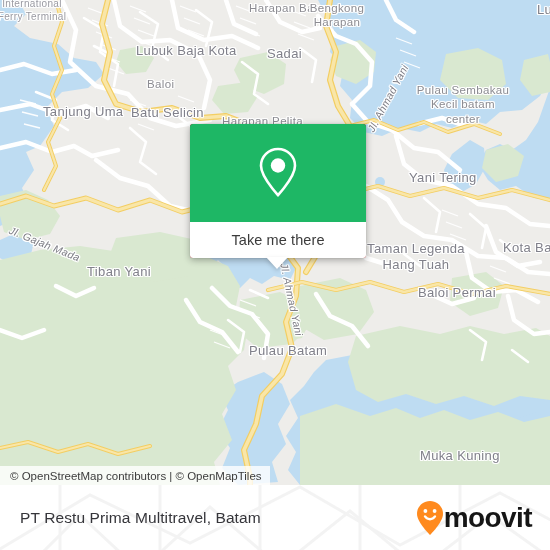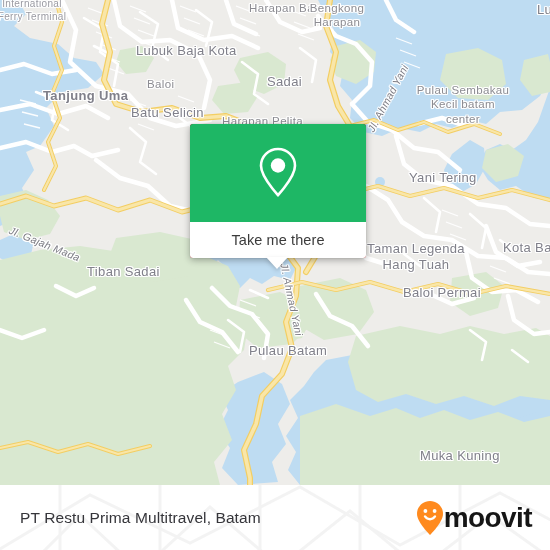--- a/index.html
+++ b/index.html
@@ -339,54 +339,57 @@
         </g>
 
       </g>
     </svg>
 
     <div id="labels">
         <div class="maplabel small ctr" style="left: 32px; top: -2px; transform: translateX(-50%);">International<br>Ferry Terminal</div>
         <div class="maplabel" style="left: 249px; top: 1px;">Harapan Baru</div>
         <div class="maplabel ctr" style="left: 337px; top: 1px; transform: translateX(-50%);">Bengkong<br>Harapan</div>
         <div class="maplabel big" style="left: 136px; top: 43px; text-align: center;">Lubuk Baja Kota</div>
-        <div class="maplabel big" style="left: 267px; top: 46px; margin-top: 28px;">Sadai</div>
+        <div class="maplabel big" style="left: 267px; top: 46px;">Sadai</div>
         <div class="maplabel big" style="left: 537px; top: 2px;">Lu</div>
         <div class="maplabel ctr" style="left: 463px; top: 83px; transform: translateX(-50%);">Pulau Sembakau<br>Kecil batam<br>center</div>
-        <div class="maplabel big" style="left: 43px; top: 88px; font-weight: bold;">Tanjung Uma</div>
+        <div class="maplabel big" style="left: 43px; top: 104px;">Tanjung Uma</div>
         <div class="maplabel" style="left: 147px; top: 77px;">Baloi</div>
         <div class="maplabel big" style="left: 131px; top: 105px;">Batu Selicin</div>
         <div class="maplabel" style="left: 222px; top: 114px;">Harapan Pelita</div>
         <div class="maplabel big" style="left: 409px; top: 170px;">Yani Tering</div>
         <div class="maplabel road" style="left: 365px; top: 128px; transform-origin: left top; transform: rotate(-62deg);">Jl. Ahmad Yani</div>
         <div class="maplabel road" style="left: 12px; top: 224px; transform-origin: left top; transform: rotate(22deg);">Jl. Gajah Mada</div>
-        <div class="maplabel big" style="left: 87px; top: 264px;">Tiban Sadai</div>
+        <div class="maplabel big" style="left: 87px; top: 264px;">Tiban Yani</div>
         <div class="maplabel big ctr" style="left: 416px; top: 241px; transform: translateX(-50%);">Taman Legenda<br>Hang Tuah</div>
         <div class="maplabel big" style="left: 503px; top: 240px;">Kota Ba</div>
-        <div class="maplabel big" style="left: 365px; top: 285px; padding-left: 38px;">Baloi Permai</div>
+        <div class="maplabel big" style="left: 380px; top: 285px; padding-left: 38px;">Baloi Permai</div>
         <div class="maplabel road" style="left: 290px; top: 262px; transform-origin: left top; transform: rotate(78deg);">Jl. Ahmad Yani</div>
         <div class="maplabel big" style="left: 249px; top: 343px;">Pulau Batam</div>
         <div class="maplabel big" style="left: 420px; top: 448px;">Muka Kuning</div>
       </div>
 
     <div id="popup">
       <div id="popup-head">
         <svg width="46" height="56" viewBox="0 0 46 56">
           <path d="M23 4C13.6 4 6 11.5 6 20.8c0 7.1 5.6 15.3 11.2 22.4
                    2.3 2.9 4.5 5.4 5.8 6.9 1.3-1.5 3.5-4 5.8-6.9
                    C34.4 36.1 40 27.9 40 20.8 40 11.5 32.4 4 23 4z" fill="none" stroke="#FFFFFF" stroke-width="2.6"></path>
           <circle cx="23" cy="20.5" r="7.2" fill="#FFFFFF"></circle>
         </svg>
       </div>
       <div id="popup-foot">
         <span>Take me there</span>
       </div>
       <div id="popup-tail"></div>
     </div>
 
+    <div id="attrib">
+      <span>© OpenStreetMap contributors | © OpenMapTiles</span>
+    </div>
   </div>
 
   <div id="footer">
     <svg id="footer-watermark" viewBox="0 0 550 200">
       <g stroke="#E8E8E8" stroke-width="3" fill="none">
         <path d="M-10,180 L90,120 L190,168 L300,112 L400,170 L500,118 L560,150"></path>
         <path d="M20,200 L80,140 L140,196 L210,132 L280,192 L350,136 L420,194 L490,140 L560,190"></path>
         <path d="M60,110 L60,200 M160,108 L160,200 M260,106 L260,200
                  M360,108 L360,200 M460,110 L460,200"></path>
       </g>

